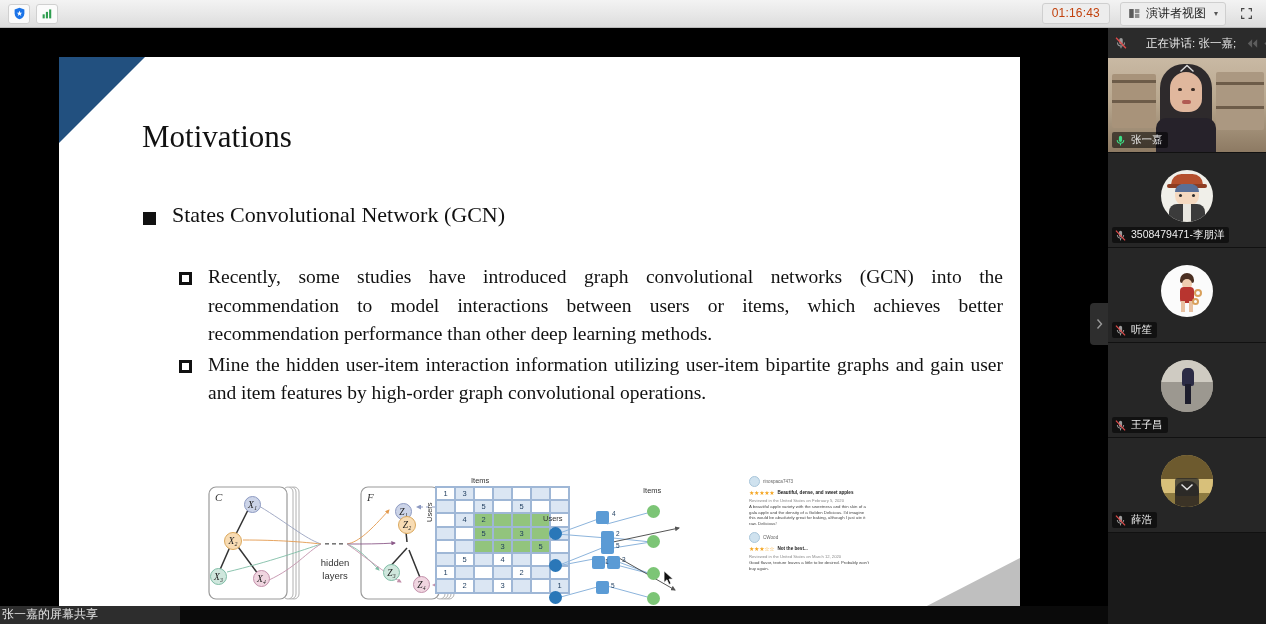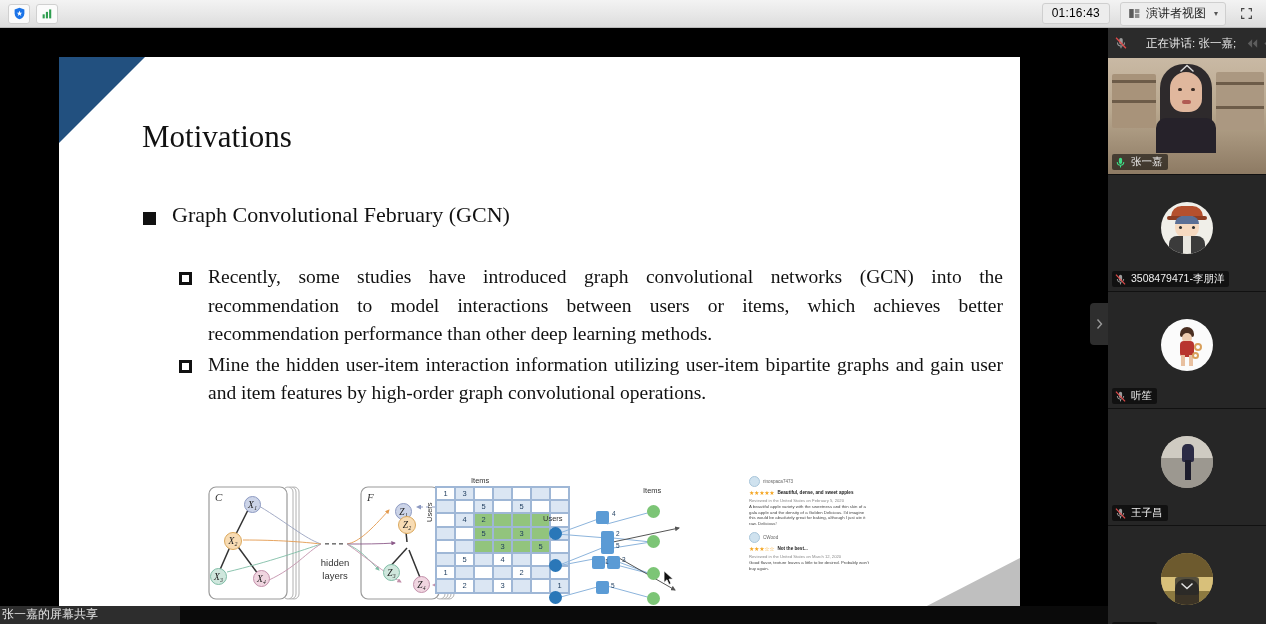--- a/index.html
+++ b/index.html
@@ -21,21 +21,21 @@
   .topbar-left { display:flex; align-items:center; gap:6px; padding-left:8px; }
   .ext-btn {
     width:22px; height:20px; border:1px solid #d0d0d0; border-radius:3px;
     background:#fbfbfb; display:flex; align-items:center; justify-content:center;
   }
   .topbar-right {
     margin-left:auto; display:flex; align-items:center; gap:10px; padding-right:10px;
   }
   .timer-pill {
     background:#ededed; border:1px solid #cfcfcf; border-radius:3px;
-    font-size:12px; color:#000000; padding:2px 9px 3px; letter-spacing:.2px;
+    font-size:12px; color:#c2410c; padding:2px 9px 3px; letter-spacing:.2px;
   }
   .viewmode {
     display:flex; align-items:center; gap:5px;
     background:#ededed; border:1px solid #cfcfcf; border-radius:3px;
     padding:2px 7px 3px; font-size:12px; color:#222;
   }
   .viewmode .caret { font-size:8px; color:#555; margin-left:3px; }
   .fs-btn { width:20px; height:18px; display:flex; align-items:center; justify-content:center; }
 
   
@@ -141,21 +141,21 @@
   .speaking-bar {
     position:relative; height:30px; background:#2b2b2b;
     display:flex; align-items:center; padding:0 6px; gap:9px;
   }
   .mic-off-small { width:14px; height:14px; flex:none; }
   .vsep { width:1px; height:15px; background:#4a4a4a; }
   .speaking-txt { font-size:11.5px; color:#e8e8e8; white-space:nowrap; }
   .sb-icons { margin-left:auto; display:flex; align-items:center; gap:2px; }
 
   .tile {
-    position:relative; width:158px; height:117px; background:#262626; overflow:hidden;
+    position:relative; width:158px; height:95px; background:#262626; overflow:hidden;
     border-bottom:1px solid #111;
   }
   .tile.active { box-shadow: inset 0 0 0 2px #35d07f; }
   .tile-name {
     position:absolute; left:4px; bottom:4px; display:flex; align-items:center; gap:4px;
     background:rgba(0,0,0,.55); border-radius:2px; padding:1px 5px 1px 2px;
     font-size:10.5px; color:#f0f0f0; max-width:150px; white-space:nowrap; overflow:hidden;
   }
   .mic-ico { width:13px; height:13px; flex:none; }
   .avatar {
@@ -232,21 +232,21 @@
 
   <div class="share-area">
     <div class="slide">
       <div class="slide-corner-tl"></div>
       <div class="slide-corner-br"></div>
 
       <div class="slide-title">Motivations</div>
 
       <div class="bullet-l1">
         <span class="sq-filled"></span>
-        <span class="txt">Graph Convolutional February (GCN)</span>
+        <span class="txt">States Convolutional Network (GCN)</span>
       </div>
 
       <div class="bullets-l2">
         <div class="b2">
           <span class="sq-hollow"></span>
           <span class="txt">Recently, some studies have introduced graph convolutional networks (GCN) into the recommendation to model interactions between users or items, which achieves better recommendation performance than other deep learning methods.</span>
         </div>
         <div class="b2">
           <span class="sq-hollow"></span>
           <span class="txt">Mine the hidden user-item interaction information utilizing user-item bipartite graphs and gain user and item features by high-order graph convolutional operations.</span>

